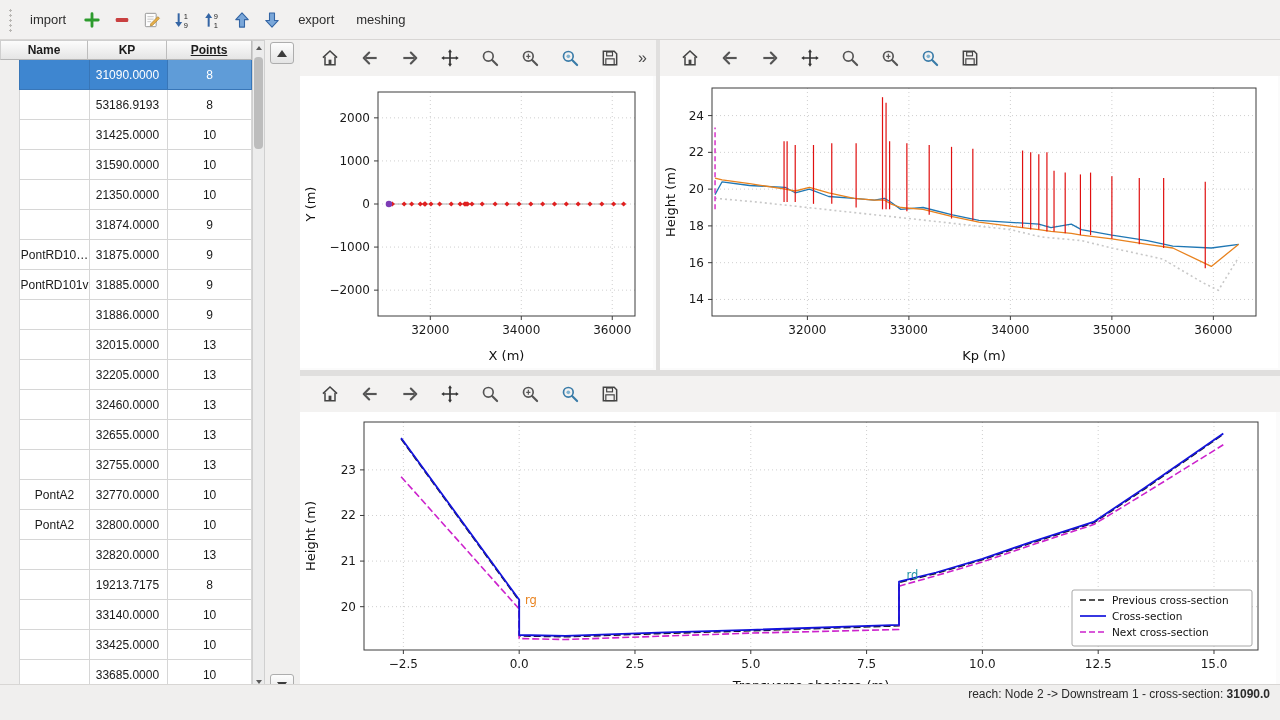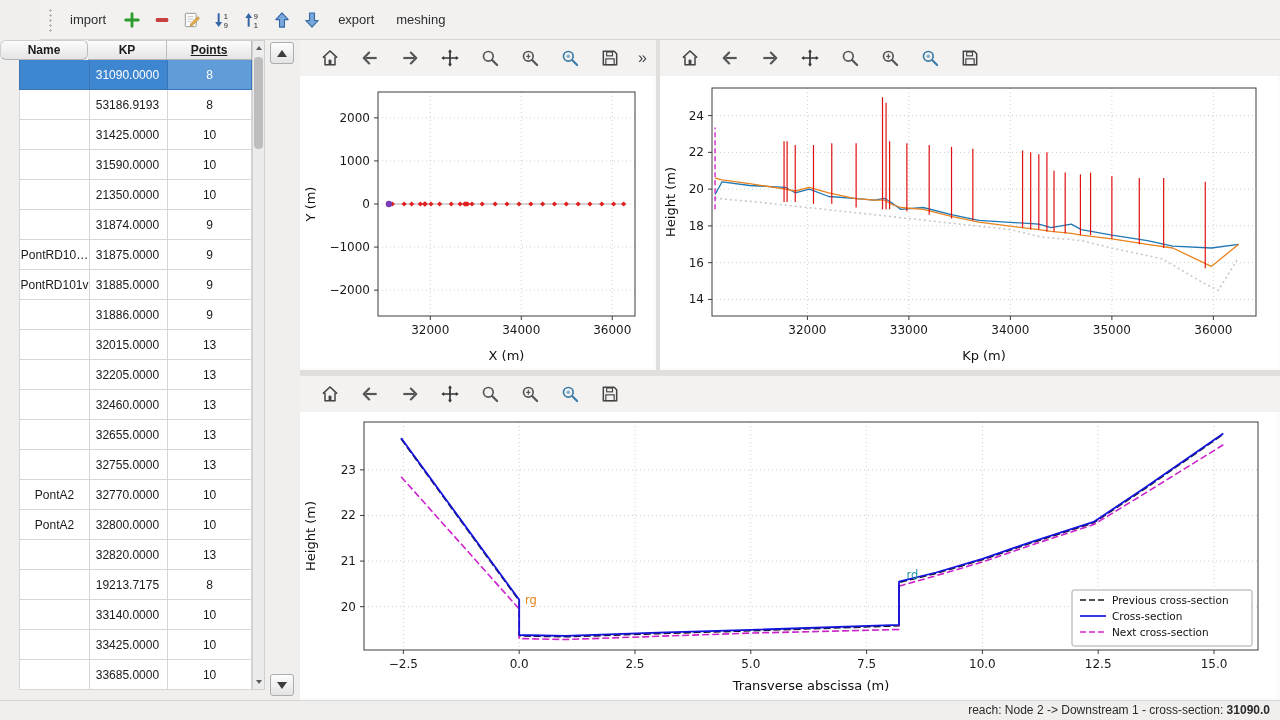--- a/index.html
+++ b/index.html
@@ -1,35 +1,35 @@
 <!DOCTYPE html>
 <html><head>
 <meta charset="utf-8">
 <style>
   html,body{margin:0;padding:0;}
   body{width:1280px;height:720px;overflow:hidden;background:#f0efee;font-family:"Liberation Sans",sans-serif;position:relative;}
   button{appearance:none;-webkit-appearance:none;cursor:pointer;}
 
   
-  #menubar{height:40px;display:flex;align-items:center;gap:2px;padding:13px 8px;background:#f2f1f0;border-bottom:1px solid #d8d6d4;box-sizing:border-box;margin-left:40px;}
+  #menubar{height:40px;display:flex;align-items:center;gap:2px;padding:13px 8px;background:#f2f1f0;border-bottom:1px solid #d8d6d4;box-sizing:border-box;}
   .grip{width:5px;height:24px;margin-right:5px;background-image:radial-gradient(circle,#b9b7b4 1px,transparent 1.3px);background-size:5px 5px;}
   .menu-item{font-size:13px;color:#2e2e2e;padding:5px 10px;border-radius:3px;}
   .mb-btn{width:28px;height:28px;border:none;background:transparent;padding:4px;border-radius:3px;}
   .ic20{width:20px;height:20px;display:block;}
 
   
   #content{position:absolute;top:40px;left:0;right:0;bottom:20px;display:flex;}
 
   
   #left-panel{width:300px;flex:none;position:relative;background:#f0efee;}
   .tbl{position:absolute;left:0;top:0;width:252px;}
   .thead{display:flex;height:20px;}
   .th{background:linear-gradient(#fcfcfc,#e5e5e5);border-top:1px solid #cfcfcf;border-right:1px solid #bdbdbd;border-bottom:1px solid #b5b5b5;box-sizing:border-box;
       font-size:12px;font-weight:bold;color:#1c1c1c;display:flex;align-items:center;justify-content:center;}
-  .th.c-name{width:88px;border-left:1px solid #cfcfcf;border-radius:6px;}
+  .th.c-name{width:88px;border-left:1px solid #cfcfcf;}
   .th.c-kp{width:79px;}
   .th.c-points{width:85px;text-decoration:underline;}
   .tr{display:flex;height:30px;background:#ffffff;margin-left:19px;}
   .td{box-sizing:border-box;border-right:1px solid #d6d6d6;border-bottom:1px solid #d6d6d6;font-size:12px;color:#1a1a1a;display:flex;align-items:center;overflow:hidden;white-space:nowrap;}
   .td.name{width:72px;justify-content:center;border-left:1px solid #d6d6d6;}
   .td.kp{width:79px;justify-content:flex-end;padding-right:8px;}
   .td.points{width:85px;justify-content:center;}
   .tr.sel .td{background:#3e86d0;color:#ffffff;border-color:#3876b8;}
   .tr.sel .td.points{background:#5f9cd8;}
 
@@ -57,21 +57,21 @@
   .vsplit{width:4px;background:#e0dfde;}
   .hsplit{height:6px;background:#e0dfde;}
   .bottom-pane{flex:1;display:flex;flex-direction:column;background:#fbfbfb;}
   .mpl-toolbar{height:36px;flex:none;display:flex;align-items:center;gap:12px;padding-left:16px;background:#f3f2f1;}
   .tb-btn{width:28px;height:28px;border:none;background:transparent;padding:4px;border-radius:3px;flex:none;}
   .ic24{width:20px;height:20px;display:block;}
   .overflow{font-size:16px;color:#4a4a4a;padding:0 2px;}
   svg.chart{display:block;background:#ffffff;}
 
   
-  #statusbar{position:absolute;left:0;right:0;bottom:0;height:20px;background:#f0efee;border-top:1px solid #d8d6d4;box-sizing:border-box;
+  #statusbar{position:absolute;left:0;right:0;bottom:0;height:36px;background:#f0efee;border-top:1px solid #d8d6d4;box-sizing:border-box;
              font-size:12px;color:#2a2a2a;text-align:right;padding-right:10px;line-height:18px;}
   .bold{font-weight:bold;}
   #icon-defs{position:absolute;width:0;height:0;overflow:hidden;}
 </style>
 </head>
 <body>
 
 <svg id="icon-defs" xmlns="http://www.w3.org/2000/svg" xmlns:xlink="http://www.w3.org/1999/xlink" aria-hidden="true">
   <symbol id="i-home" viewBox="0 0 24 24">
       <path d="M3.5 11.5 L12 3.5 L20.5 11.5" fill="none" stroke="#444" stroke-width="1.8"></path>

